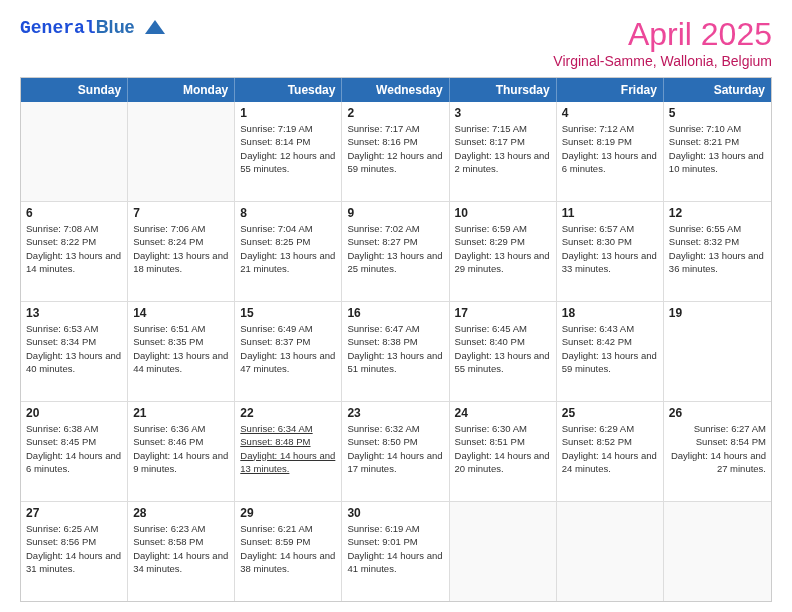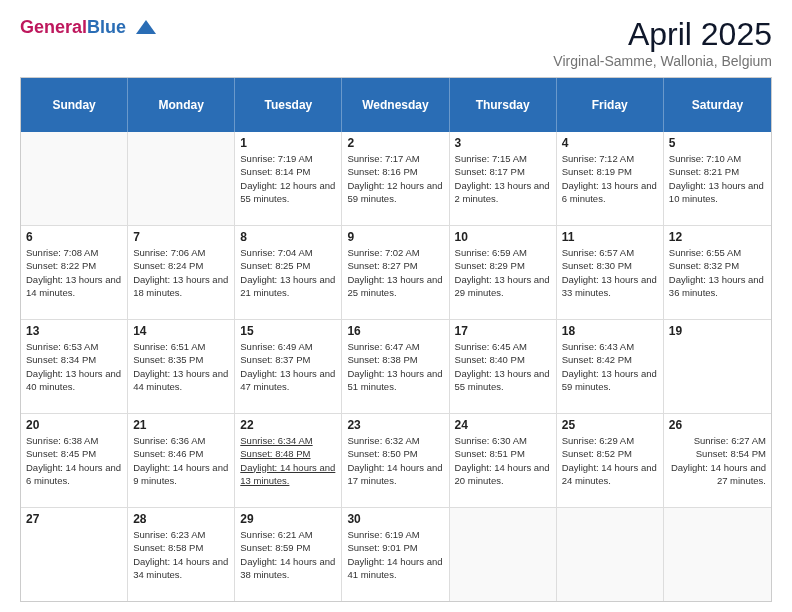--- a/index.html
+++ b/index.html
@@ -25,56 +25,56 @@
     }
     .logo {
       display: flex;
       align-items: center;
     }
     .logo-text {
       font-size: 18px;
       font-weight: bold;
       line-height: 1.1;
     }
-    .logo-general { color: #be185d; }
+    .logo-general { color: #1d4ed8; font-family: Liberation Mono, monospace; }
     .logo-blue { color: #2a6db5; }
     .logo-icon {
       width: 24px;
       height: 24px;
       margin-left: 2px;
     }
     .title-block {
       text-align: right;
     }
     .main-title {
       font-size: 32px;
-      color: #0f172a;
+      color: #ec4899;
       font-weight: normal;
     }
     .subtitle {
       font-size: 14px;
-      color: #737373;
+      color: #be185d;
     }
     .calendar {
       flex: 1;
       display: flex;
       flex-direction: column;
       border: 1px solid #ccc;
     }
     .cal-header {
       display: grid;
       grid-template-columns: repeat(7, 1fr);
       background: #2a6db5;
     }
     .cal-header-cell {
       color: #fff;
       font-size: 12px;
       font-weight: bold;
-      padding: 20px 6px;
-      text-align: center;
+      padding: 5px 6px;
+      text-align: right;
       border-right: 1px solid rgba(255,255,255,0.3);
     }
     .cal-header-cell:last-child { border-right: none; }
     .cal-body {
       flex: 1;
       display: flex;
       flex-direction: column;
     }
     .cal-row {
       display: grid;
@@ -296,20 +296,23 @@
           <div class="cal-cell">
             <div class="day-number">26</div>
             <div class="day-info" style="white-space: pre-line; text-align: right;">Sunrise: 6:27 AM
 Sunset: 8:54 PM
 Daylight: 14 hours and 27 minutes.</div>
           </div>
         </div>
         <div class="cal-row">
           <div class="cal-cell">
             <div class="day-number">27</div>
+            <div class="day-info" style="white-space: pre-line;">Sunrise: 6:25 AM
+Sunset: 8:56 PM
+Daylight: 14 hours and 31 minutes.</div>
           </div>
           <div class="cal-cell">
             <div class="day-number">28</div>
             <div class="day-info" style="white-space: pre-line;">Sunrise: 6:23 AM
 Sunset: 8:58 PM
 Daylight: 14 hours and 34 minutes.</div>
           </div>
           <div class="cal-cell">
             <div class="day-number">29</div>
             <div class="day-info" style="white-space: pre-line;">Sunrise: 6:21 AM

